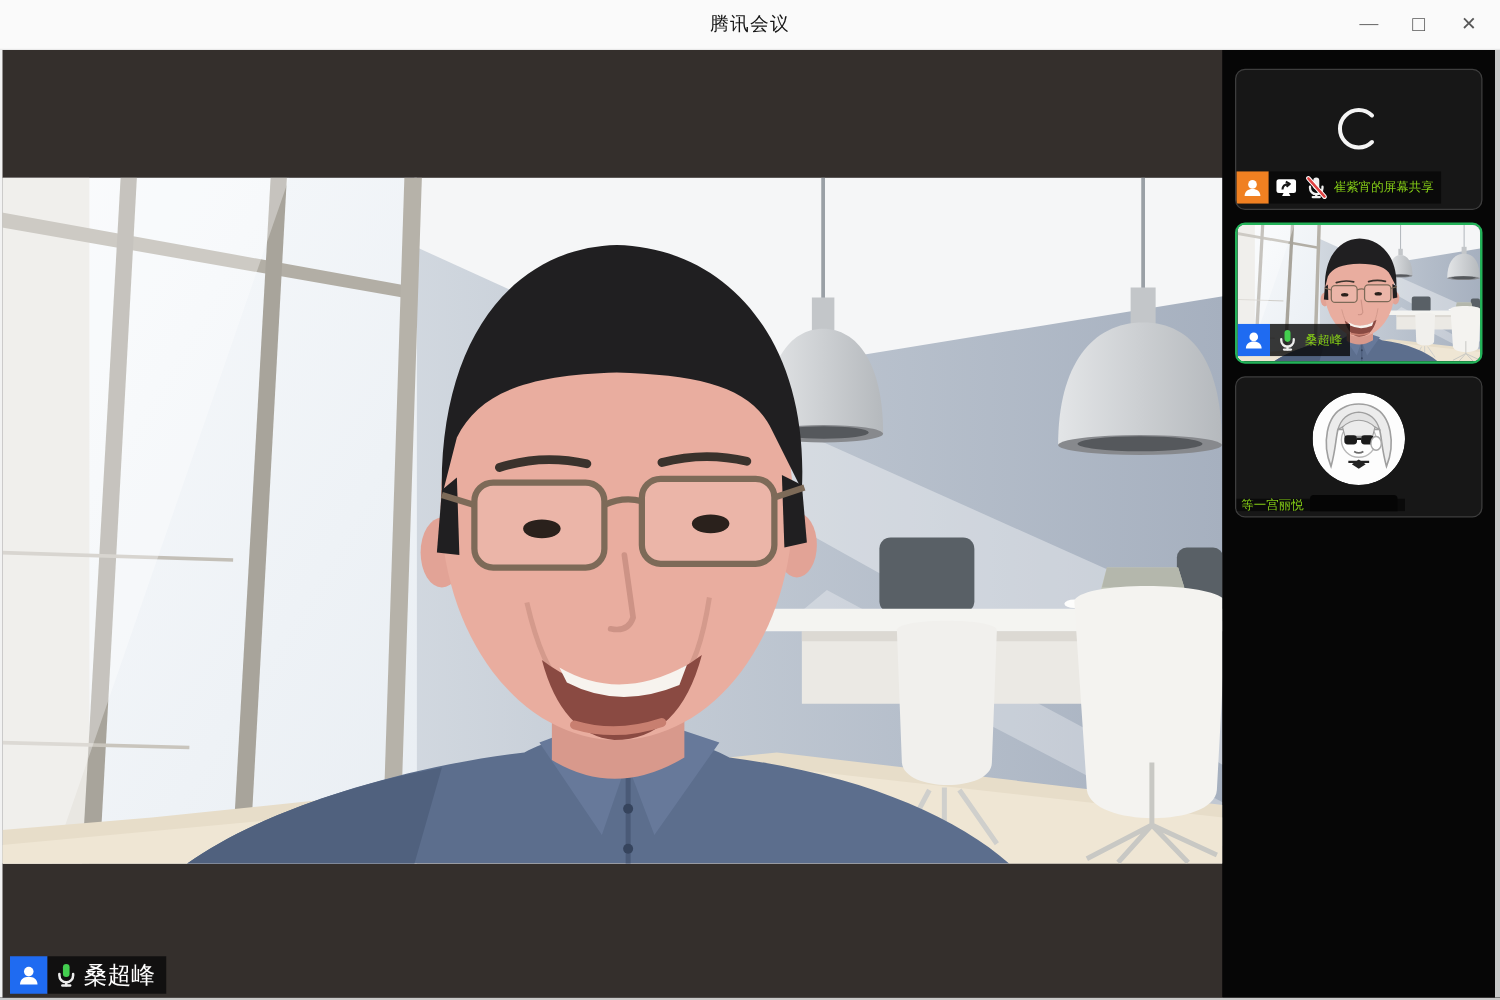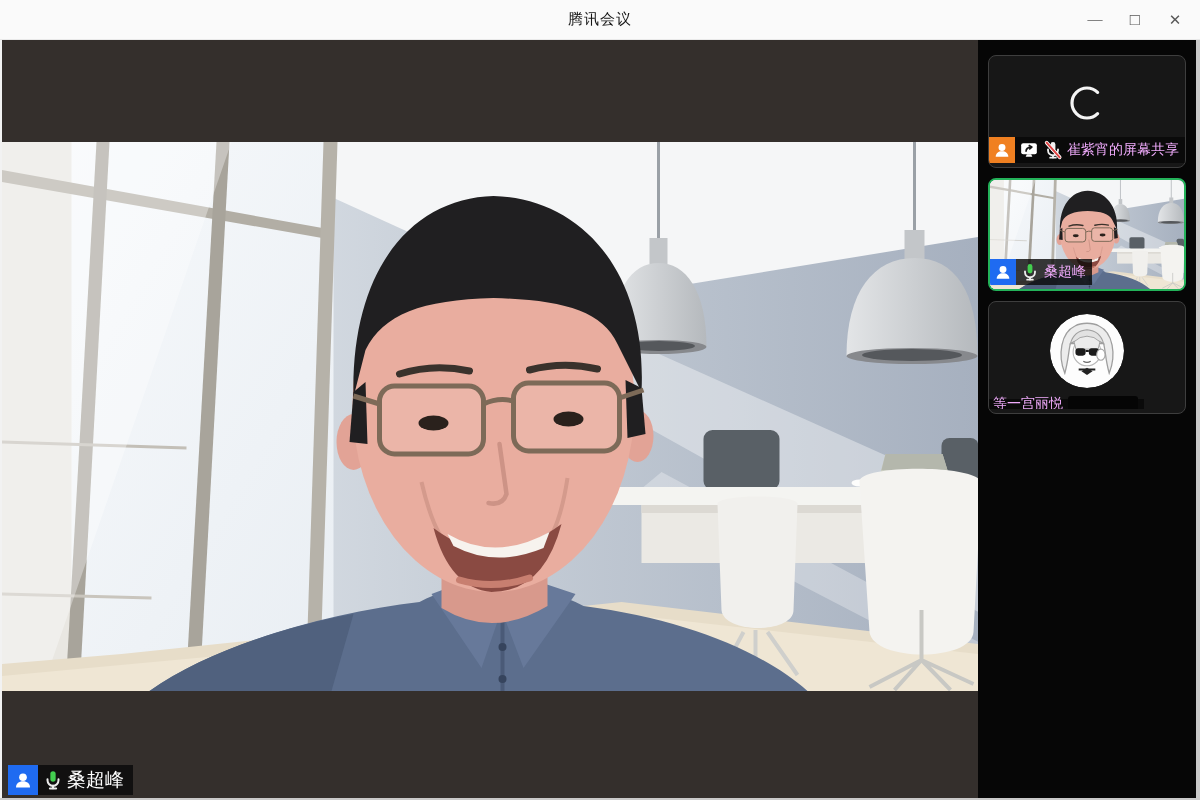--- a/index.html
+++ b/index.html
@@ -41,21 +41,21 @@
   .v-scrollbar { position:absolute; right:0; top:0; width:4px; height:100%; background:#c9c9c9; }
   .thumb { width:198px; height:113px; border-radius:8px; border:1px solid #3e3e3e;
            position:relative; overflow:hidden; background:#171717; flex:0 0 113px; }
   .thumb.active { border:2px solid #23b259; }
   .thumb svg.fill { width:100%; height:100%; display:block; }
   .thumb-label { position:absolute; left:0; bottom:4px; display:flex; align-items:stretch;
                  height:26px; max-width:100%; overflow:hidden; }
   .badge-sm { width:26px; height:26px; }
   .thumb-label .label-body { background:rgba(8,8,8,0.8); display:flex; align-items:center;
                              padding:0 6px 0 4px; gap:4px; white-space:nowrap; }
-  .thumb-label .name { color:#f0abfc; font-size:14px; }
+  .thumb-label .name { color:#84cc16; font-size:10px; }
   .icon18 { width:18px; height:18px; display:block; }
   .icon20 { width:20px; height:20px; display:block; }
   .icon22 { width:22px; height:22px; display:block; }
   .redaction { background:#050505; border-radius:3px; align-self:center; flex:0 0 auto; }
   .redaction.pre { width:72px; height:14px; margin-right:2px; }
   .redaction.post { width:70px; height:16px; margin-left:1px; }
   .avatar-wrap { position:absolute; left:50%; top:12px; transform:translateX(-50%);
                  width:74px; height:74px; border-radius:50%; overflow:hidden; }
   .spinner-wrap { position:absolute; left:50%; top:42%; transform:translate(-50%,-50%);
                   width:44px; height:44px; }

